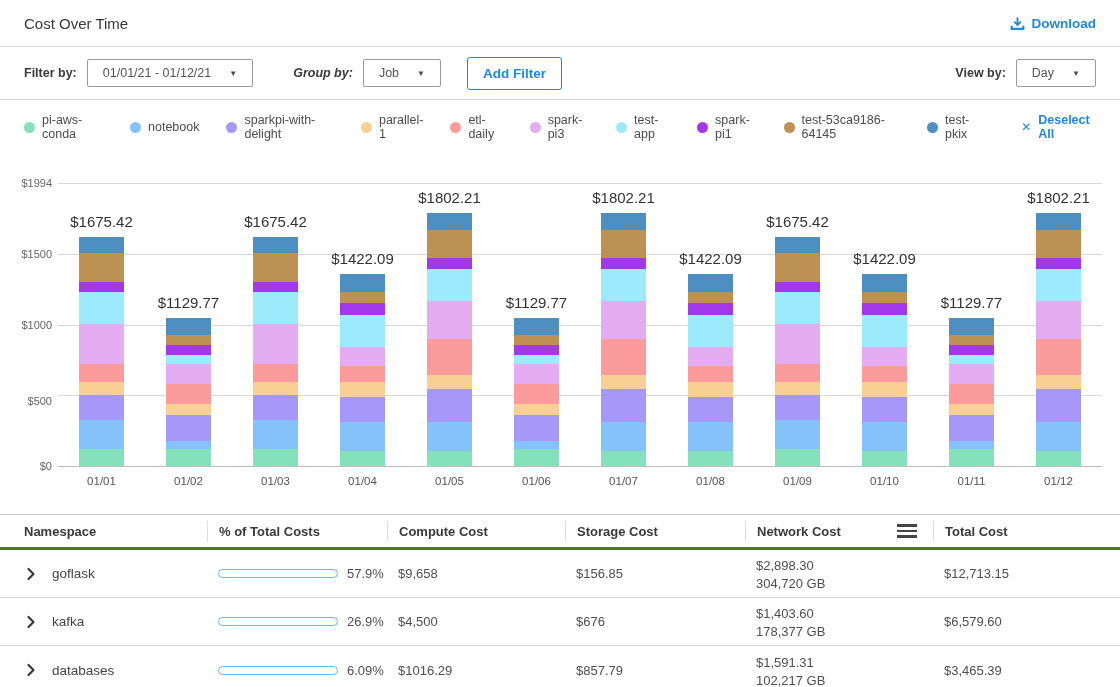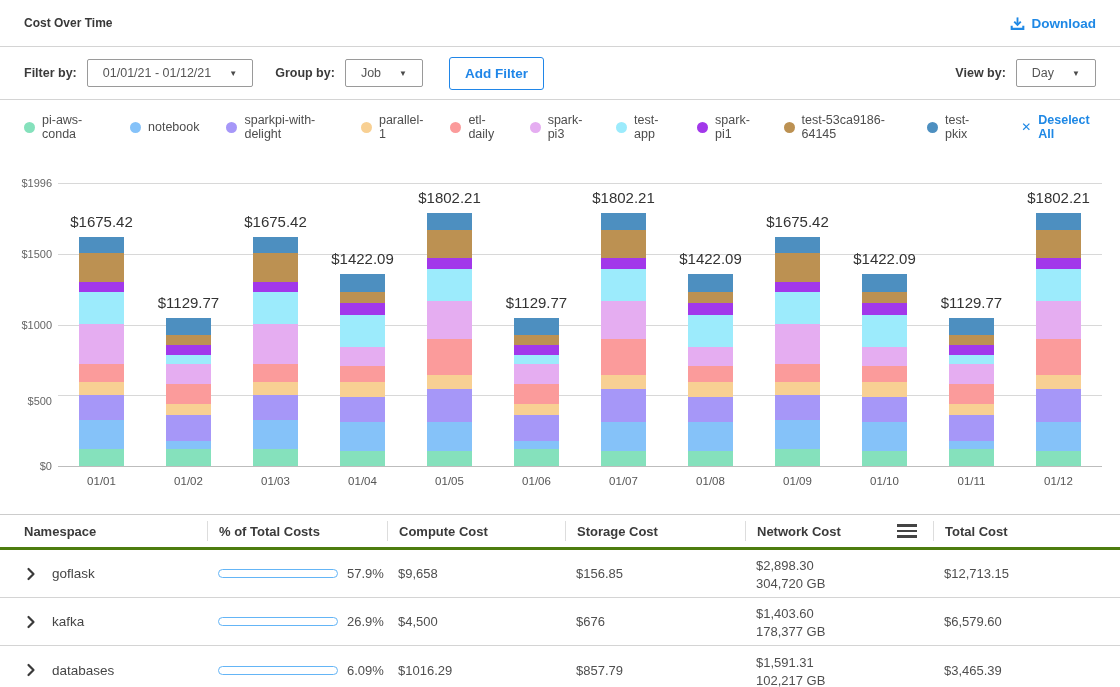--- a/index.html
+++ b/index.html
@@ -2,34 +2,34 @@
 <html><head>
 <meta charset="utf-8">
 <style>
   * { margin:0; padding:0; box-sizing:border-box; }
   html,body { width:1120px; height:687px; background:#fff; overflow:hidden;
               font-family:"Liberation Sans","DejaVu Sans",sans-serif; color:#3b3b3b; }
 
   
   .titlebar { height:47px; display:flex; align-items:center; justify-content:space-between;
               padding:0 24px; border-bottom:1px solid #d4d4d4; }
-  .page-title { font-size:12px; font-weight:bold; color:#383838; }
+  .page-title { font-size:15px; font-weight:normal; color:#383838; }
   .download-btn { display:flex; align-items:center; gap:7px; color:#1e88e5; font-size:13.5px;
                   font-weight:bold; cursor:pointer; background:none; border:none;
                   font-family:inherit; }
 
   
   .filterbar { height:53px; display:flex; align-items:center; padding:0 24px;
                border-bottom:1px solid #d4d4d4; }
   .flabel { font-size:12.5px; font-weight:bold; color:#3b3b3b; margin-right:10px; }
   .selectbox { display:flex; align-items:center; gap:18px; border:1px solid #9a9a9a;
                border-radius:2px; background:#fff; padding:6px 15px; font-size:12.5px;
                color:#555; cursor:pointer; font-family:inherit; }
   .caret { font-size:8px; color:#4a4a4a; }
-  .group-gap { margin-left:22px; }
+  .group-gap { margin-left:40px;font-style:italic; }
   .add-filter { margin-left:26px; border:1px solid #2086e8; color:#2086e8; background:#fff;
                 font-weight:bold; font-size:13.5px; padding:8px 15px; border-radius:3px;
                 cursor:pointer; font-family:inherit; }
   .spacer { flex:1; }
 
   
   .legendbar { display:flex; align-items:center; gap:27px; padding:13px 24px 10px 24px; }
   .legend-item { display:flex; align-items:center; gap:7px; font-size:12.5px; color:#4d4d4d;
                  cursor:pointer; }
   .legend-dot { width:11px; height:11px; border-radius:50%; flex:none; }
@@ -354,21 +354,21 @@
             <div class="bar-seg" style="height: 36.1px; background: rgb(251, 155, 155);"></div>
             <div class="bar-seg" style="height: 13.3px; background: rgb(248, 208, 147);"></div>
             <div class="bar-seg" style="height: 33.4px; background: rgb(166, 151, 248);"></div>
             <div class="bar-seg" style="height: 29px; background: rgb(133, 194, 249);"></div>
             <div class="bar-seg" style="height: 15px; background: rgb(133, 225, 188);"></div>
           </div>
           <div class="xtick">01/12</div>
         </div>
       </div>
     </div>
-    <div class="ytick" style="top: 30px;">$1996</div>
+    <div class="ytick" style="top: 30px;">$1994</div>
     <div class="ytick" style="top: 100.75px;">$1500</div>
     <div class="ytick" style="top: 171.5px;">$1000</div>
     <div class="ytick" style="top: 248px;">$500</div>
     <div class="ytick" style="top: 313px;">$0</div>
   </div>
 
 <div class="cost-table">
   <div class="t-grid t-head">
     <div class="hcell first" style="padding-left:0">Namespace</div>
     <div class="hcell">% of Total Costs</div>

